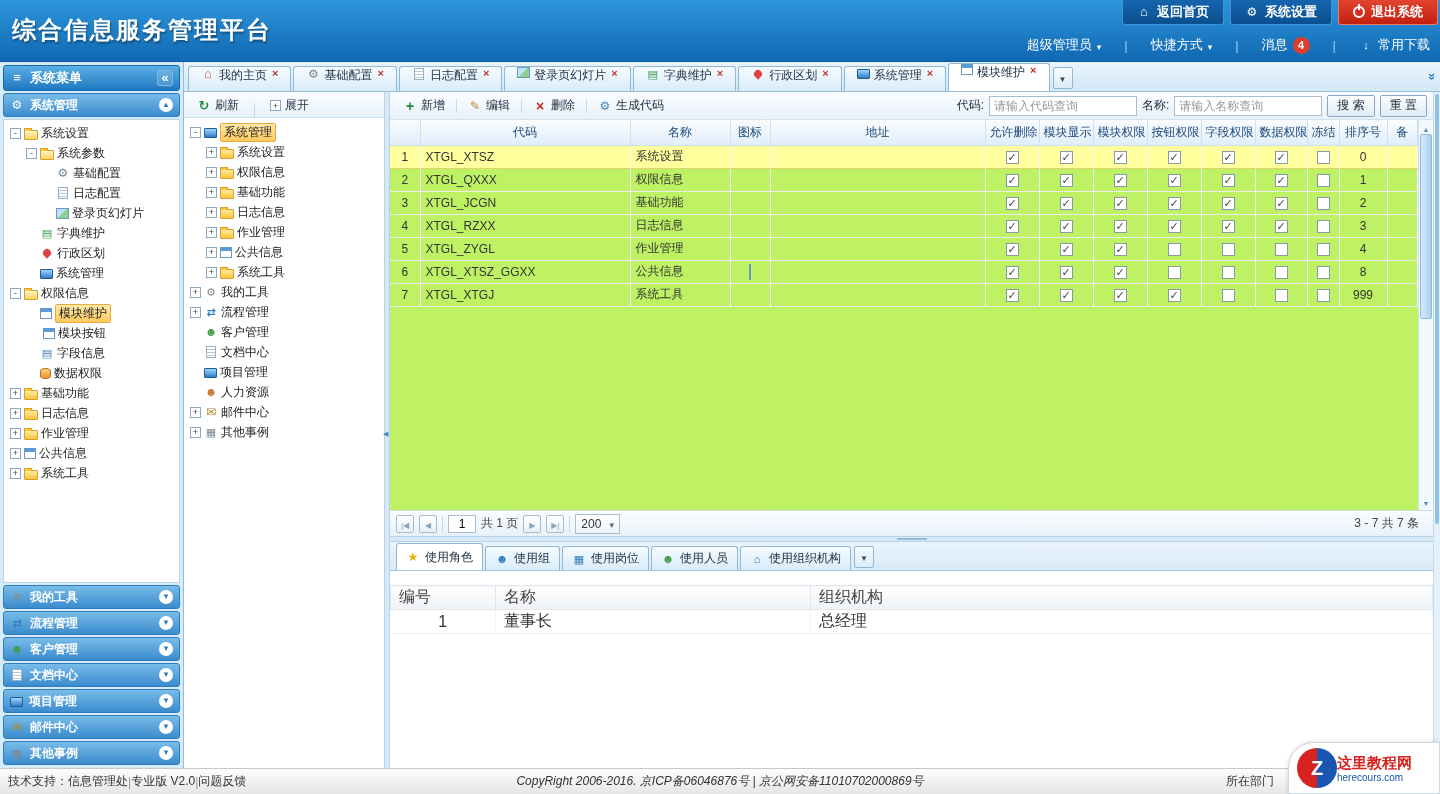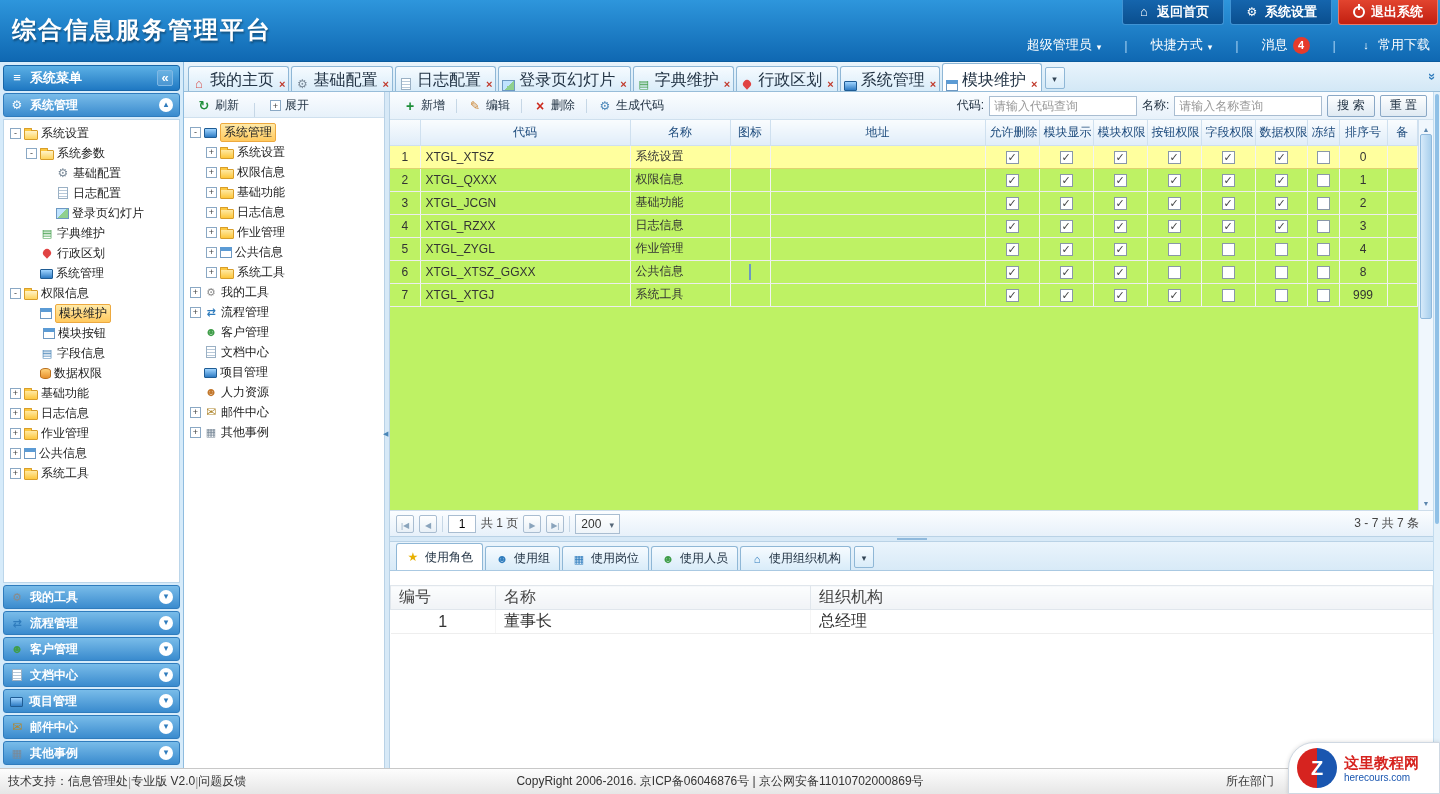--- a/index.html
+++ b/index.html
@@ -76,21 +76,21 @@
   .acc-circle.up::before{content:"▴";}
   .side-treewrap{flex:1;background:#fff;border:1px solid #bcd6ea;overflow:hidden;padding:3px 0;}
   .acc-list{display:flex;flex-direction:column;gap:2px;flex:none;}
   .stree-row{height:20px;display:flex;align-items:center;gap:3px;font-size:12px;color:#222;white-space:nowrap;cursor:pointer;}
   .sel-lbl{background:linear-gradient(#ffeaa8,#ffc95e);border:1px solid #eda93f;border-radius:2px;padding:0 3px;}
 
   
   .main{position:absolute;top:62px;left:184px;width:1256px;height:706px;display:flex;flex-direction:column;background:#fff;}
   .tabbar{height:30px;flex:none;background:linear-gradient(#e9f4fc,#d3e8f6);border-bottom:1px solid #98bdd9;display:flex;align-items:flex-end;padding:0 2px;position:relative;}
   #tabs{display:flex;align-items:flex-end;}
-  .tab{height:25px;display:flex;align-items:flex-end;gap:4px;padding:0 3px;margin-left:2px;border:1px solid #8fb7d6;border-bottom:none;border-radius:3px 3px 0 0;background:linear-gradient(#f6fbff,#d9ecf9);font-size:16px;color:#234;cursor:pointer;white-space:nowrap;}
+  .tab{height:25px;display:flex;align-items:flex-start;gap:4px;padding:0 12px;margin-left:2px;border:1px solid #8fb7d6;border-bottom:none;border-radius:3px 3px 0 0;background:linear-gradient(#f6fbff,#d9ecf9);font-size:12px;color:#234;cursor:pointer;white-space:nowrap;}
   .tab.active{background:#fff;height:28px;position:relative;z-index:2;}
   .tab .x{cursor:pointer;line-height:1;margin-left:1px;}
   .tab .x::before{content:"×";color:#c0392b;font-weight:bold;font-size:11px;}
   .tab-drop{height:22px;width:20px;margin-left:3px;margin-bottom:2px;border:1px solid #8fb7d6;border-radius:2px;background:linear-gradient(#f6fbff,#d9ecf9);display:flex;align-items:center;justify-content:center;color:#345;cursor:pointer;}
   .tab-overflow{position:absolute;right:4px;top:7px;cursor:pointer;}
   .dblchev::before{content:"»";display:inline-block;transform:rotate(90deg);color:#2f7cbd;font-weight:bold;font-size:13px;}
 
   .content{flex:1;display:flex;min-height:0;position:relative;padding-right:7px;}
   .tree-panel{width:200px;flex:none;background:#fff;display:flex;flex-direction:column;}
   .tp-toolbar{height:26px;flex:none;background:linear-gradient(#fbfdff,#e7f1fa);border-bottom:1px solid #cfe0ee;display:flex;align-items:flex-end;gap:8px;padding:0 6px;font-size:12px;color:#234;}
@@ -138,25 +138,25 @@
   table.btable{width:100%;border-collapse:collapse;font-size:16px;table-layout:fixed;margin-top:14px;}
   .btable th{height:24px;text-align:left;font-weight:normal;color:#444;background:linear-gradient(#fcfdfe,#f0f3f6);border:1px solid #e0e6ec;padding:0 8px;}
   .btable td{height:24px;border-bottom:1px solid #eee;border-right:1px solid #f5f5f5;padding:0 8px;color:#333;}
   .outer-scroll{position:absolute;right:0;top:0;bottom:0;width:7px;background:#e4f1fa;border-left:1px solid #c2dcef;cursor:pointer;}
   .othumb{position:absolute;top:2px;left:1px;width:4px;height:430px;background:#8fc0e6;border-radius:3px;}
 
   
   .footer{position:absolute;left:0;top:768px;width:1440px;height:26px;background:linear-gradient(#fdfdfd,#e6e6e6);border-top:1px solid #c8c8c8;display:flex;align-items:center;font-size:12px;color:#333;padding:0 8px;}
   .f-left{display:flex;gap:0;align-items:center;white-space:nowrap;}
   .f-sep{color:#999;}
-  .f-center{position:absolute;left:50%;transform:translateX(-50%);white-space:nowrap;}
+  .f-center{position:absolute;left:50%;transform:translateX(-50%);white-space:nowrap;font-style:italic;}
   .f-right{margin-left:auto;padding-right:158px;white-space:nowrap;}
 
   
-  .watermark{position:absolute;right:0;bottom:0;width:152px;height:52px;background:#fff;border:1px solid #cfd8e2;border-radius:26px 0 0 0;display:flex;align-items:center;gap:7px;padding:4px 6px 4px 8px;z-index:50;box-shadow:0 0 4px rgba(0,0,0,.15);}
+  .watermark{position:absolute;right:0;bottom:0;width:152px;height:52px;background:#fff;border:1px solid #cfd8e2;border-radius:26px 0 0 0;display:flex;align-items:center;padding:4px 6px 4px 8px;z-index:50;box-shadow:0 0 4px rgba(0,0,0,.15);}
   .wm-logo{width:40px;height:40px;border-radius:50%;background:conic-gradient(#1a56b0 0 50%,#d6231f 50% 100%);position:relative;flex:none;}
   .wm-logo::after{content:"Z";position:absolute;left:0;top:0;width:100%;height:100%;display:flex;align-items:center;justify-content:center;color:#fff;font-weight:bold;font-size:20px;}
   .wm-name{color:#d6231f;font-size:15px;font-weight:bold;line-height:1.2;}
   .wm-site{color:#1a56b0;font-size:10px;}
 </style>
 </head>
 <body>
 
 <div class="header">
   <div class="header-title">综合信息服务管理平台</div>

